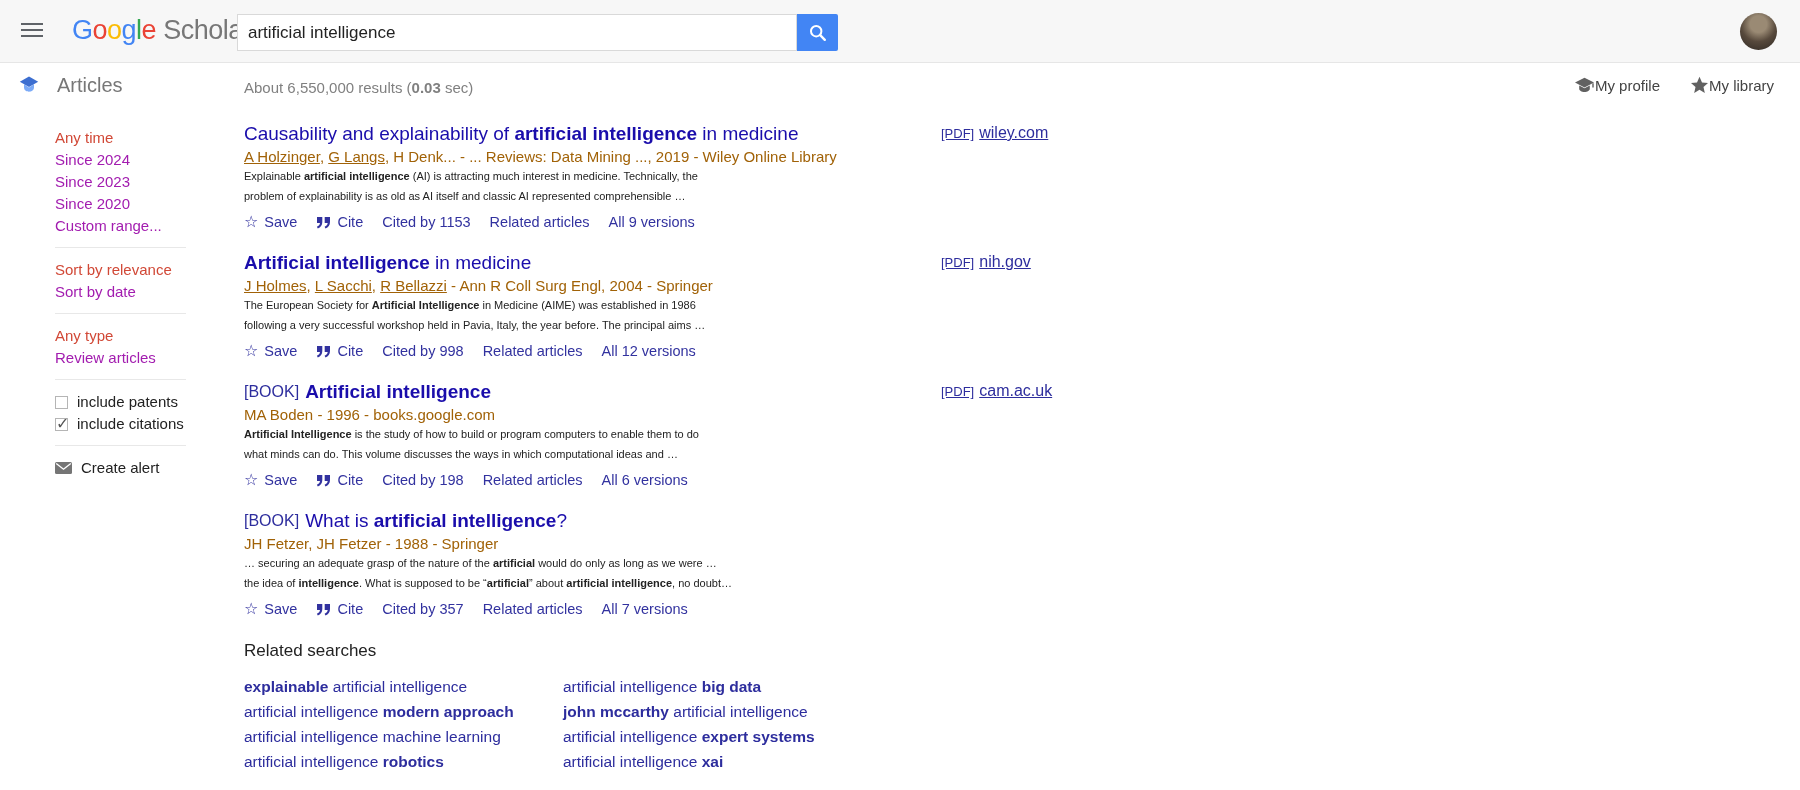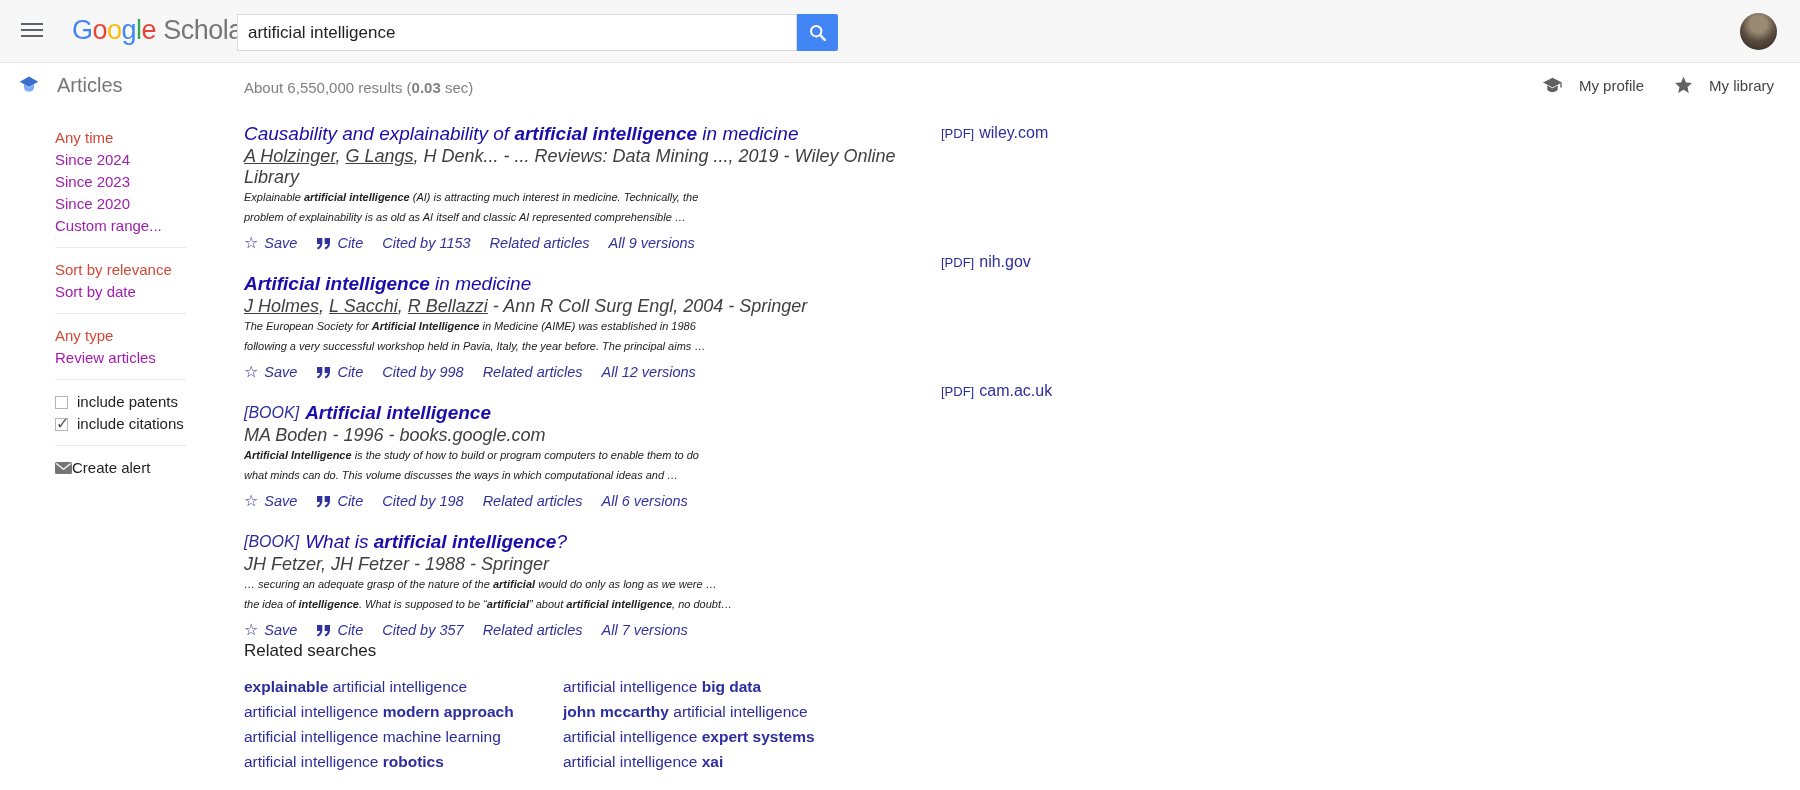--- a/index.html
+++ b/index.html
@@ -22,46 +22,46 @@
     border:none; border-radius:0 2px 2px 0; cursor:pointer; display:flex; align-items:center; justify-content:center; }
   #avatar { position:absolute; right:23px; top:13px; width:37px; height:37px; border-radius:50%;
     background:radial-gradient(circle at 50% 30%, #9a8a74 0 26%, #57493c 55%, #2e2823 100%); cursor:pointer; }
 
   
   #toolbar { position:relative; height:47px; background:#fff; }
   #articles-glyph { position:absolute; left:19px; top:13px; }
   #articles-label { position:absolute; left:57px; top:11px; font-size:20px; color:#777; }
   #stats { position:absolute; left:244px; top:16px; font-size:15px; color:#808080; }
   #toolbar-right { position:absolute; right:26px; top:13px; display:flex; align-items:center; gap:30px; }
-  .tb-link { display:flex; align-items:center; gap:16px; font-size:15px; color:#444; cursor:pointer; }
+  .tb-link { display:flex; align-items:center; gap:0; font-size:15px; color:#444; cursor:pointer; }
 
   
   #sidebar { position:absolute; left:55px; top:127px; width:175px; font-size:15px; }
   .sb-item { line-height:22px; color:#a21caf; cursor:pointer; }
   .sb-head { line-height:22px; color:#d14836; }
   .sb-hr { border:none; border-top:1px solid #e8e8e8; width:131px; margin:10px 0 11px 0; }
   .cb-row { display:flex; align-items:center; line-height:22px; cursor:pointer; }
   .cb-box { position:relative; width:13px; height:13px; border:1px solid #b5b5b5; background:#fff; margin-right:9px; flex:0 0 auto; }
   .cb-box .tick { display:none; position:absolute; left:0px; top:-6px; font-size:16px; color:#555; }
   .cb-box.checked .tick { display:block; }
-  #create-alert { display:flex; align-items:center; gap:0; line-height:22px; color:#222; cursor:pointer; }
+  #create-alert { display:flex; align-items:center; gap:9px; line-height:22px; color:#222; cursor:pointer; }
 
   
   #main { position:absolute; left:244px; top:122px; width:690px; }
-  .result { margin-bottom:19px;font-style:italic; }
+  .result { margin-bottom:19px; }
   .r-title { font-size:19px; line-height:24px; color:#1a0dab; cursor:pointer; }
   .book-tag { font-size:16px; color:#2d2d9d; margin-right:6px; vertical-align:1px; }
-  .r-byline { font-size:18px; line-height:21px; color:#404040; }
+  .r-byline { font-size:15px; line-height:21px; color:#a16207; }
   .r-snippet { font-size:11px; line-height:19.5px; color:#222; }
   .r-actions { margin-top:6px; height:20px; display:flex; align-items:center; font-size:14.5px; color:#32329f; }
   .r-actions .act { display:flex; align-items:center; gap:6px; margin-right:19px; cursor:pointer; color:#32329f; }
   .save-star { font-size:16px; line-height:16px; }
 
   
-  .pdf-link { position:absolute; left:941px; font-size:16px; color:#2d2d9d; cursor:pointer; }
+  .pdf-link { position:absolute; left:941px; font-size:16px; color:#2d2d9d; cursor:pointer;text-decoration:underline; }
   .pdf-tag { font-size:13px; margin-right:5px; }
 
   
   #related { position:absolute; left:244px; top:640px; width:800px; }
   #related-heading { font-size:17px; color:#222; line-height:22px; margin-bottom:12px; }
   #related-cols { display:flex; }
   .rel-col { display:flex; flex-direction:column; }
   .rel-col.left { width:319px; }
   .rel-link { font-size:15.5px; line-height:25px; color:#2d2d9d; cursor:pointer; }
 </style>

